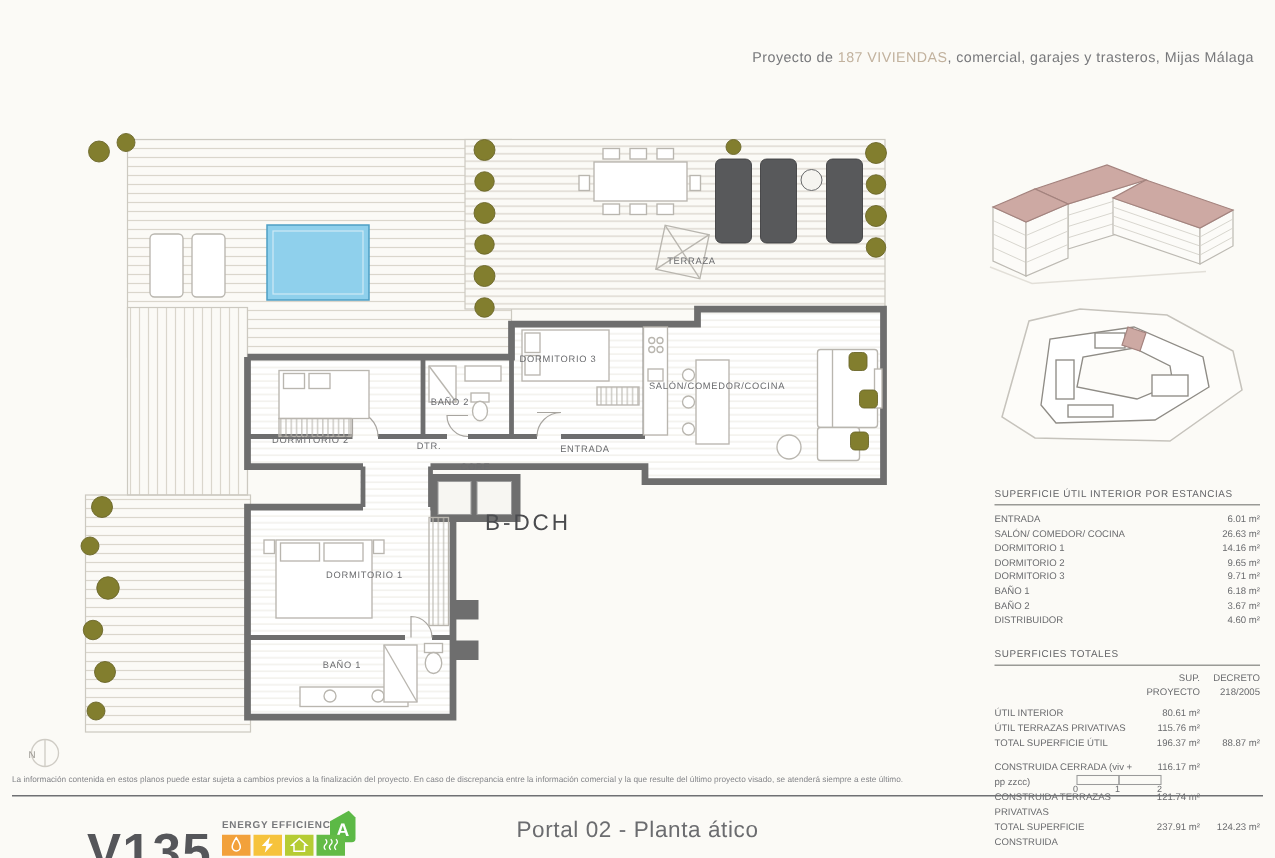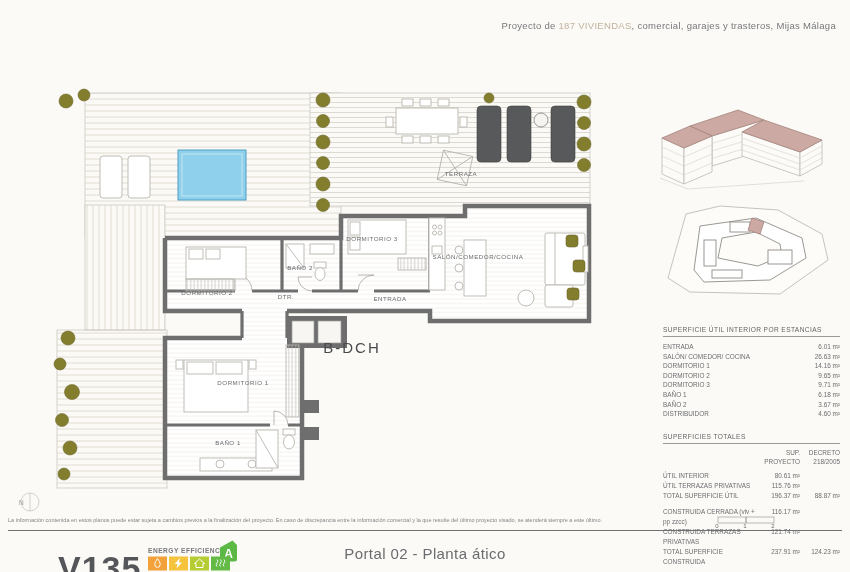--- a/index.html
+++ b/index.html
@@ -1,19 +1,19 @@
 <!DOCTYPE html>
 <html><head>
 <meta charset="utf-8">
 <style>
   html,body{margin:0;padding:0;background:#e8e6e1;}
   .page{position:relative;width:850px;height:572px;background:#FBFAF6;overflow:hidden;
         font-family:"Liberation Sans",sans-serif;color:#6B6C6F;}
   
-  .hdr{position:absolute;top:20px;right:14px;font-size:9.5px;letter-spacing:.3px;color:#77787B;}
+  .hdr{position:absolute;top:33px;right:14px;font-size:9.5px;letter-spacing:.3px;color:#77787B;}
   .hdr .hl{color:#C2B29E;}
   
   .plansvg{position:absolute;left:0;top:0;}
   
   .r3d{position:absolute;left:652px;top:88px;}
   .rsite{position:absolute;left:660px;top:200px;}
   
   .tables{position:absolute;left:663px;top:326px;width:177px;font-size:6.4px;color:#6B6C6F;}
   .ttitle{font-size:6.6px;letter-spacing:.4px;color:#636467;border-bottom:1px solid #9a9a96;
           padding-bottom:3px;margin-bottom:5px;}

